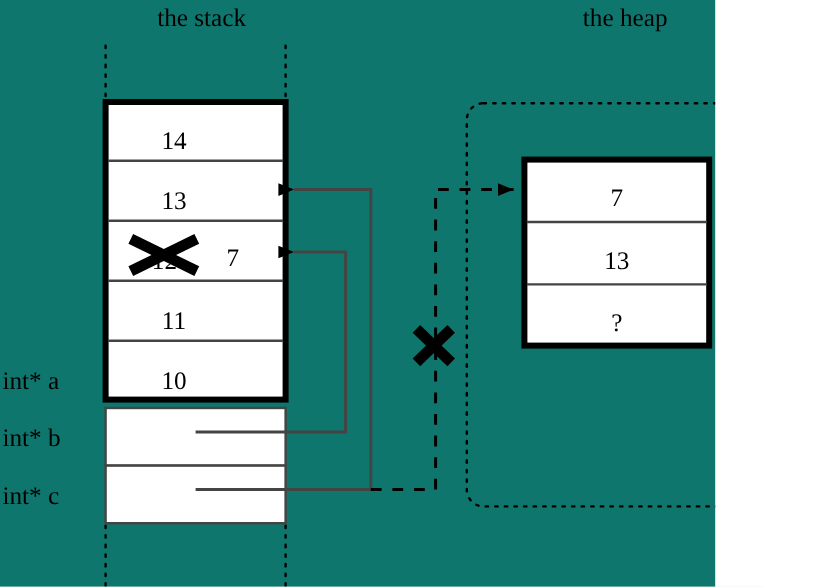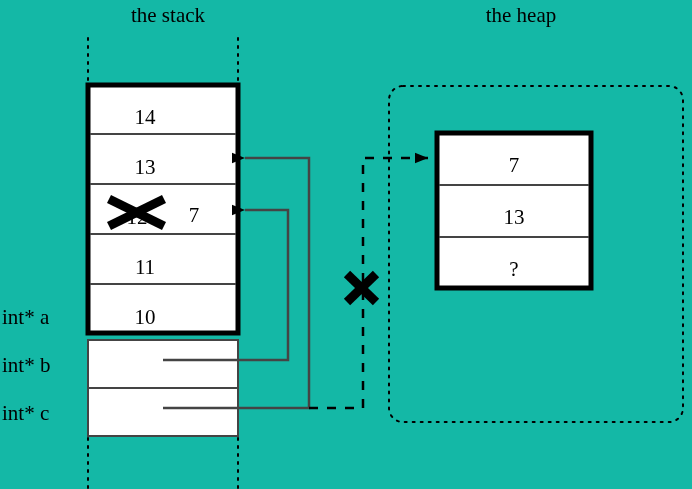--- a/index.html
+++ b/index.html
@@ -2,23 +2,23 @@
 <html><head>
 <meta charset="utf-8">
 <style>
   html, body {
     margin: 0;
     padding: 0;
     background: #ffffff;
   }
   #diagram-root {
     position: relative;
-    width: 692px;
+    width: 596px;
     height: 489px;
-    background: #14b8a6;
+    background: #0f766e;
     font-family: "Liberation Serif", "DejaVu Serif", serif;
     overflow: hidden;
   }
   svg.layer {
     position: absolute;
     top: 0;
     left: 0;
     width: 692px;
     height: 489px;
   }

